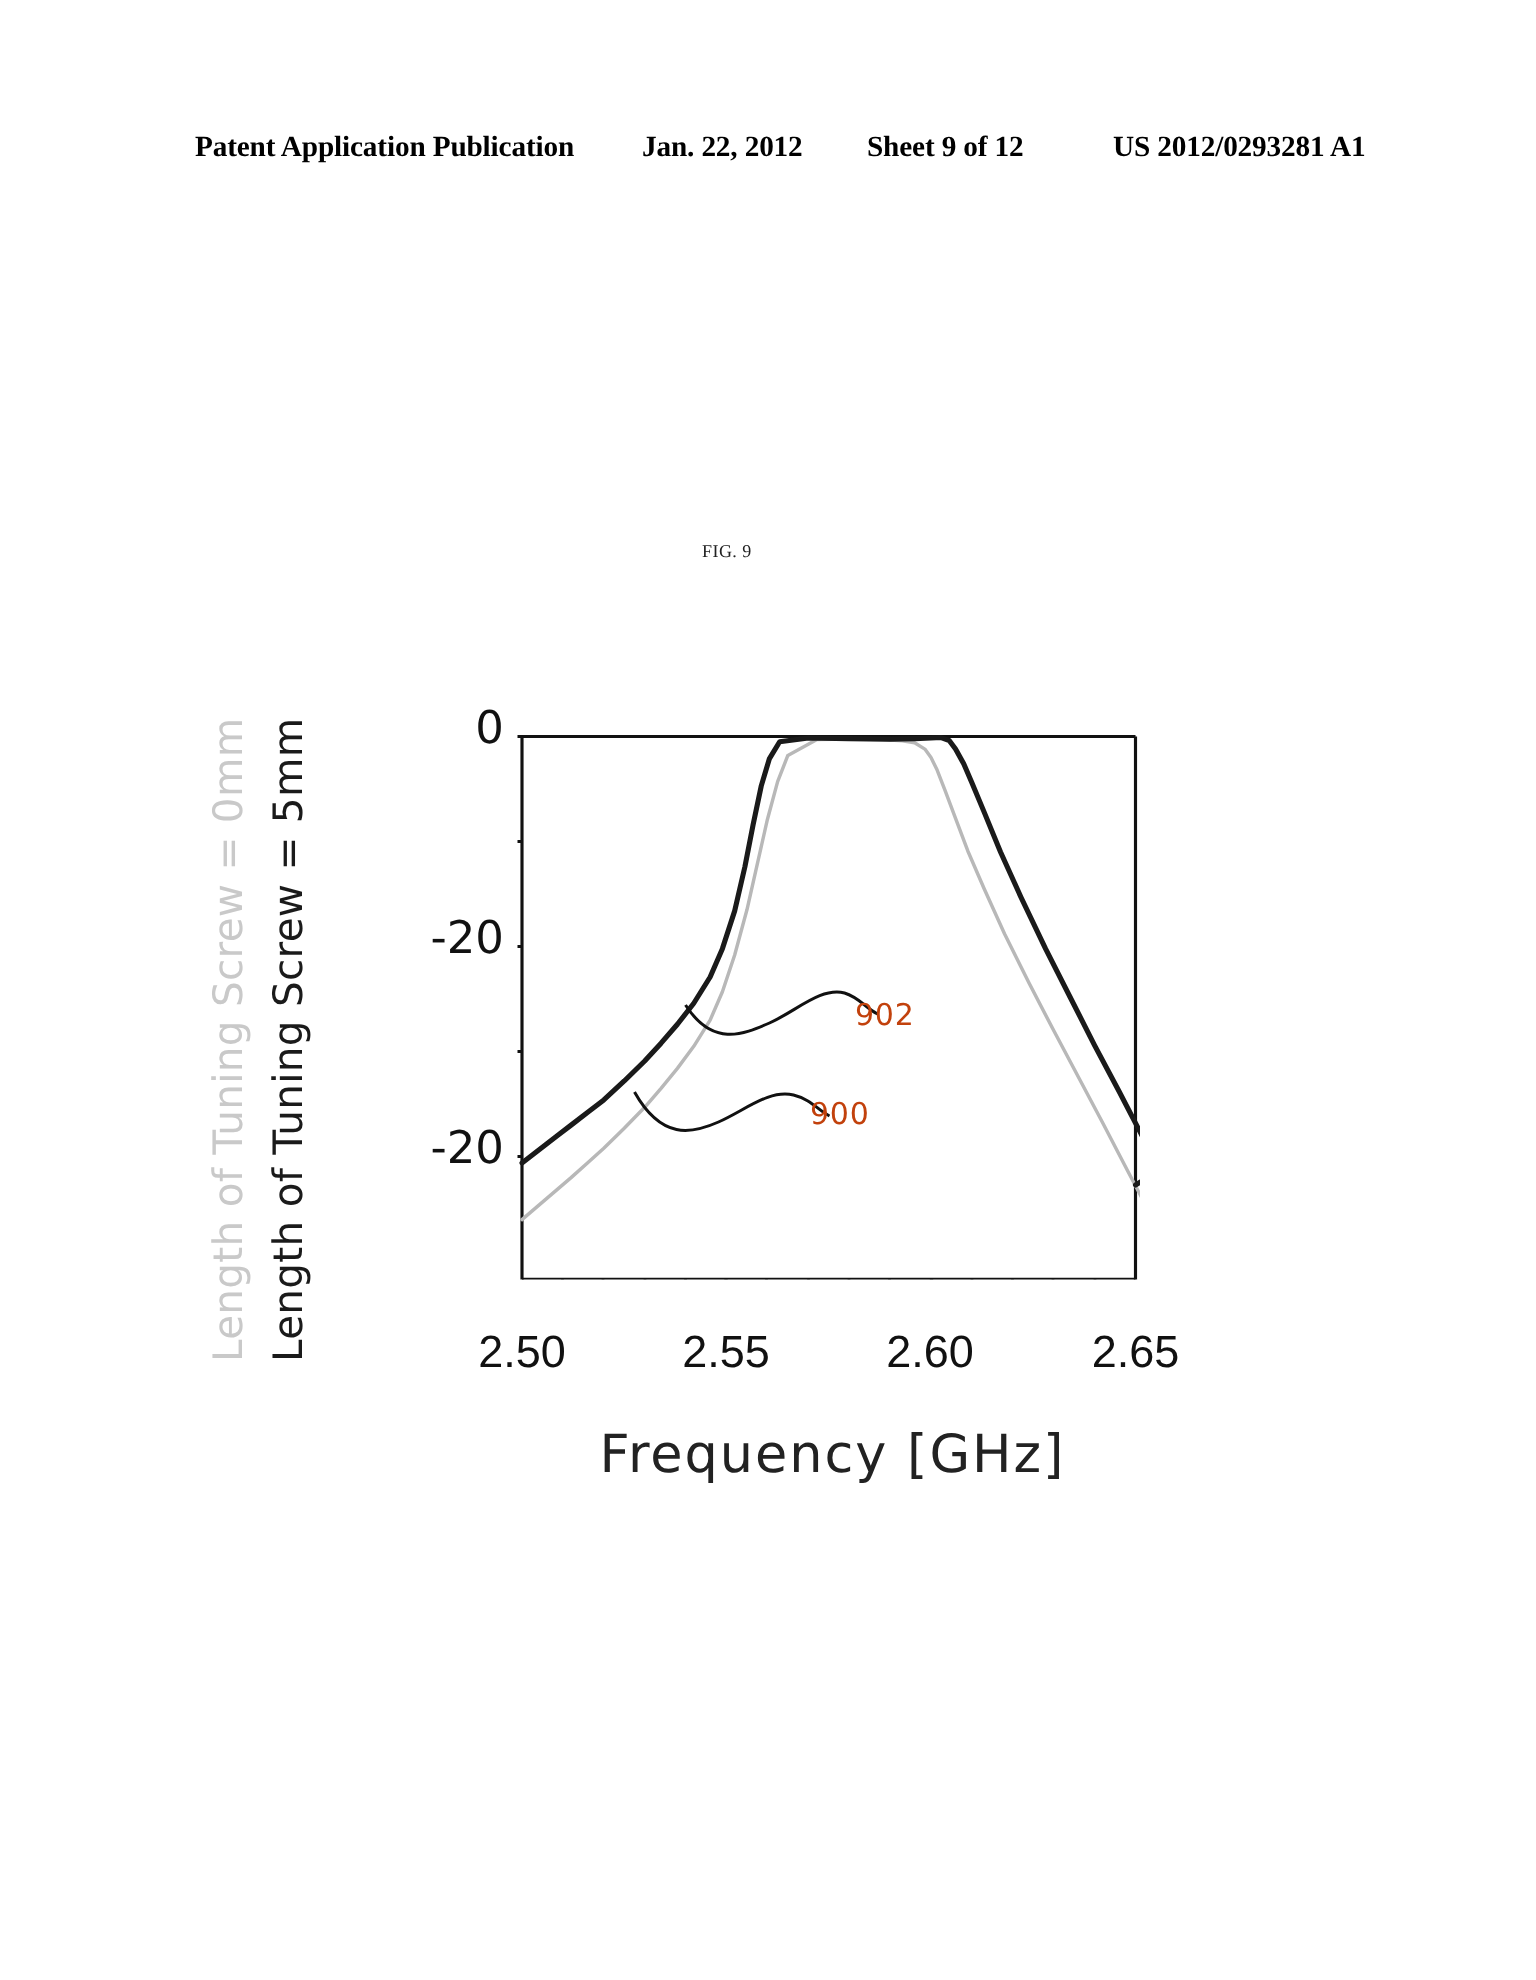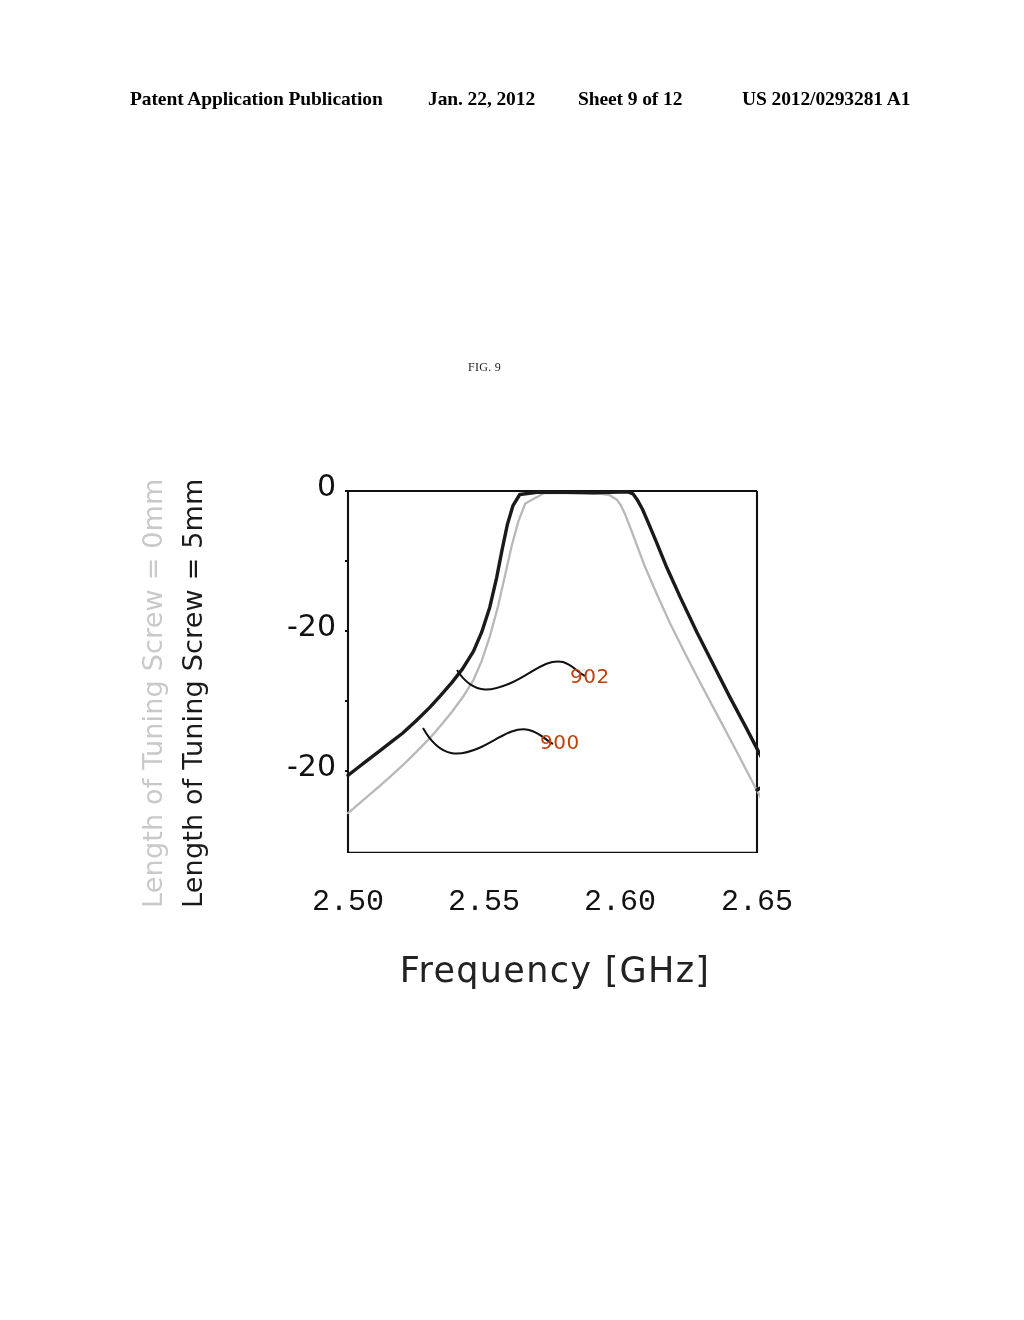--- a/index.html
+++ b/index.html
@@ -145,21 +145,21 @@
     top: 885px;
     width: 520px;
     height: 44px;
   }
   .xtick {
     position: absolute;
     top: 0;
     width: 120px;
     margin-left: -60px;
     text-align: center;
-    font-family: Liberation Mono, monospace;
+    font-family: Liberation Sans, sans-serif;
     font-size: 30px;
     color: #111;
   }
 
   
   #xaxis-title {
     position: absolute;
     left: 345px;
     top: 950px;
     width: 420px;

